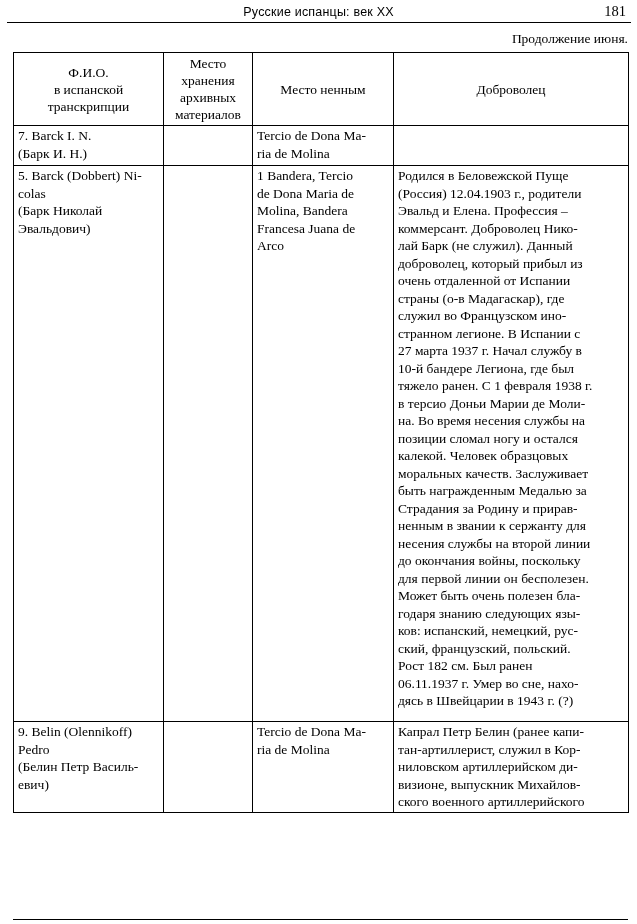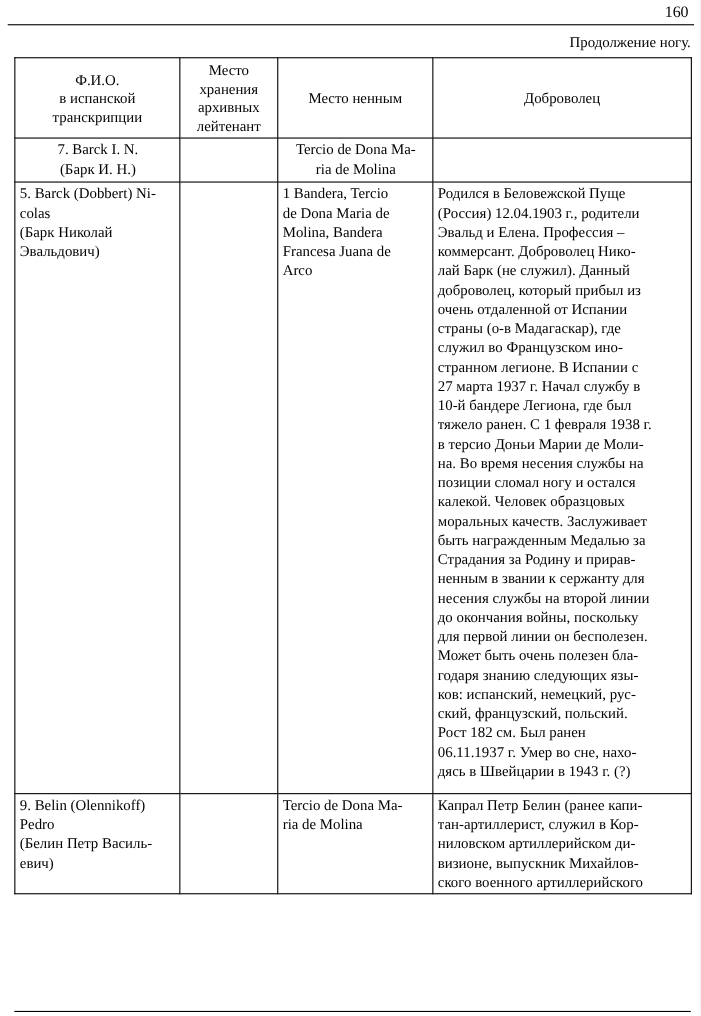--- a/index.html
+++ b/index.html
@@ -56,61 +56,62 @@
   }
   table.roster th {
     font-weight: normal;
     text-align: center;
     vertical-align: middle;
     line-height: 17px;
     padding: 2px;
   }
   tr.header-row { height: 61px; }
   tr.row-0 { height: 101px; }
-  tr.row-1 { height: 40px; text-align: center; }
+  tr.row-1 { height: 40px; }
   tr.row-2 { height: 556px; }
   .bottom-rule {
     position: absolute;
     top: 919px; left: 13px; width: 615px;
     border-top: 1px solid #000;
   }
   .bottom-mask {
     position: absolute;
     top: 920px; left: 0; width: 637px; height: 4px;
     background: #fff;
   }
 </style>
 </head>
 <body>
 
 <div class="page">
 
+  <div class="running-head">Русские испанцы: век XX</div>
 
-  <div class="page-number">160</div>
+  <div class="page-number">181</div>
 
   <div class="head-rule"></div>
 
-  <div class="continuation">Продолжение ногу.</div>
+  <div class="continuation">Продолжение июня.</div>
 
   <table class="roster">
     <colgroup>
       <col style="width:150px">
       <col style="width:89px">
       <col style="width:141px">
       <col style="width:235px">
     </colgroup>
     <thead>
       <tr class="header-row">
         <th>Ф.И.О.
 в испанской
 транскрипции</th>
         <th>Место
 хранения
 архивных
-лейтенант</th>
+материалов</th>
         <th>Место ненным</th>
         <th>Доброволец</th>
       </tr>
     </thead>
     <tbody>
       <tr class="row-1">
         <td>7. Barck I. N.
 (Барк И. Н.)</td>
         <td></td>
         <td>Tercio de Dona Ma-

